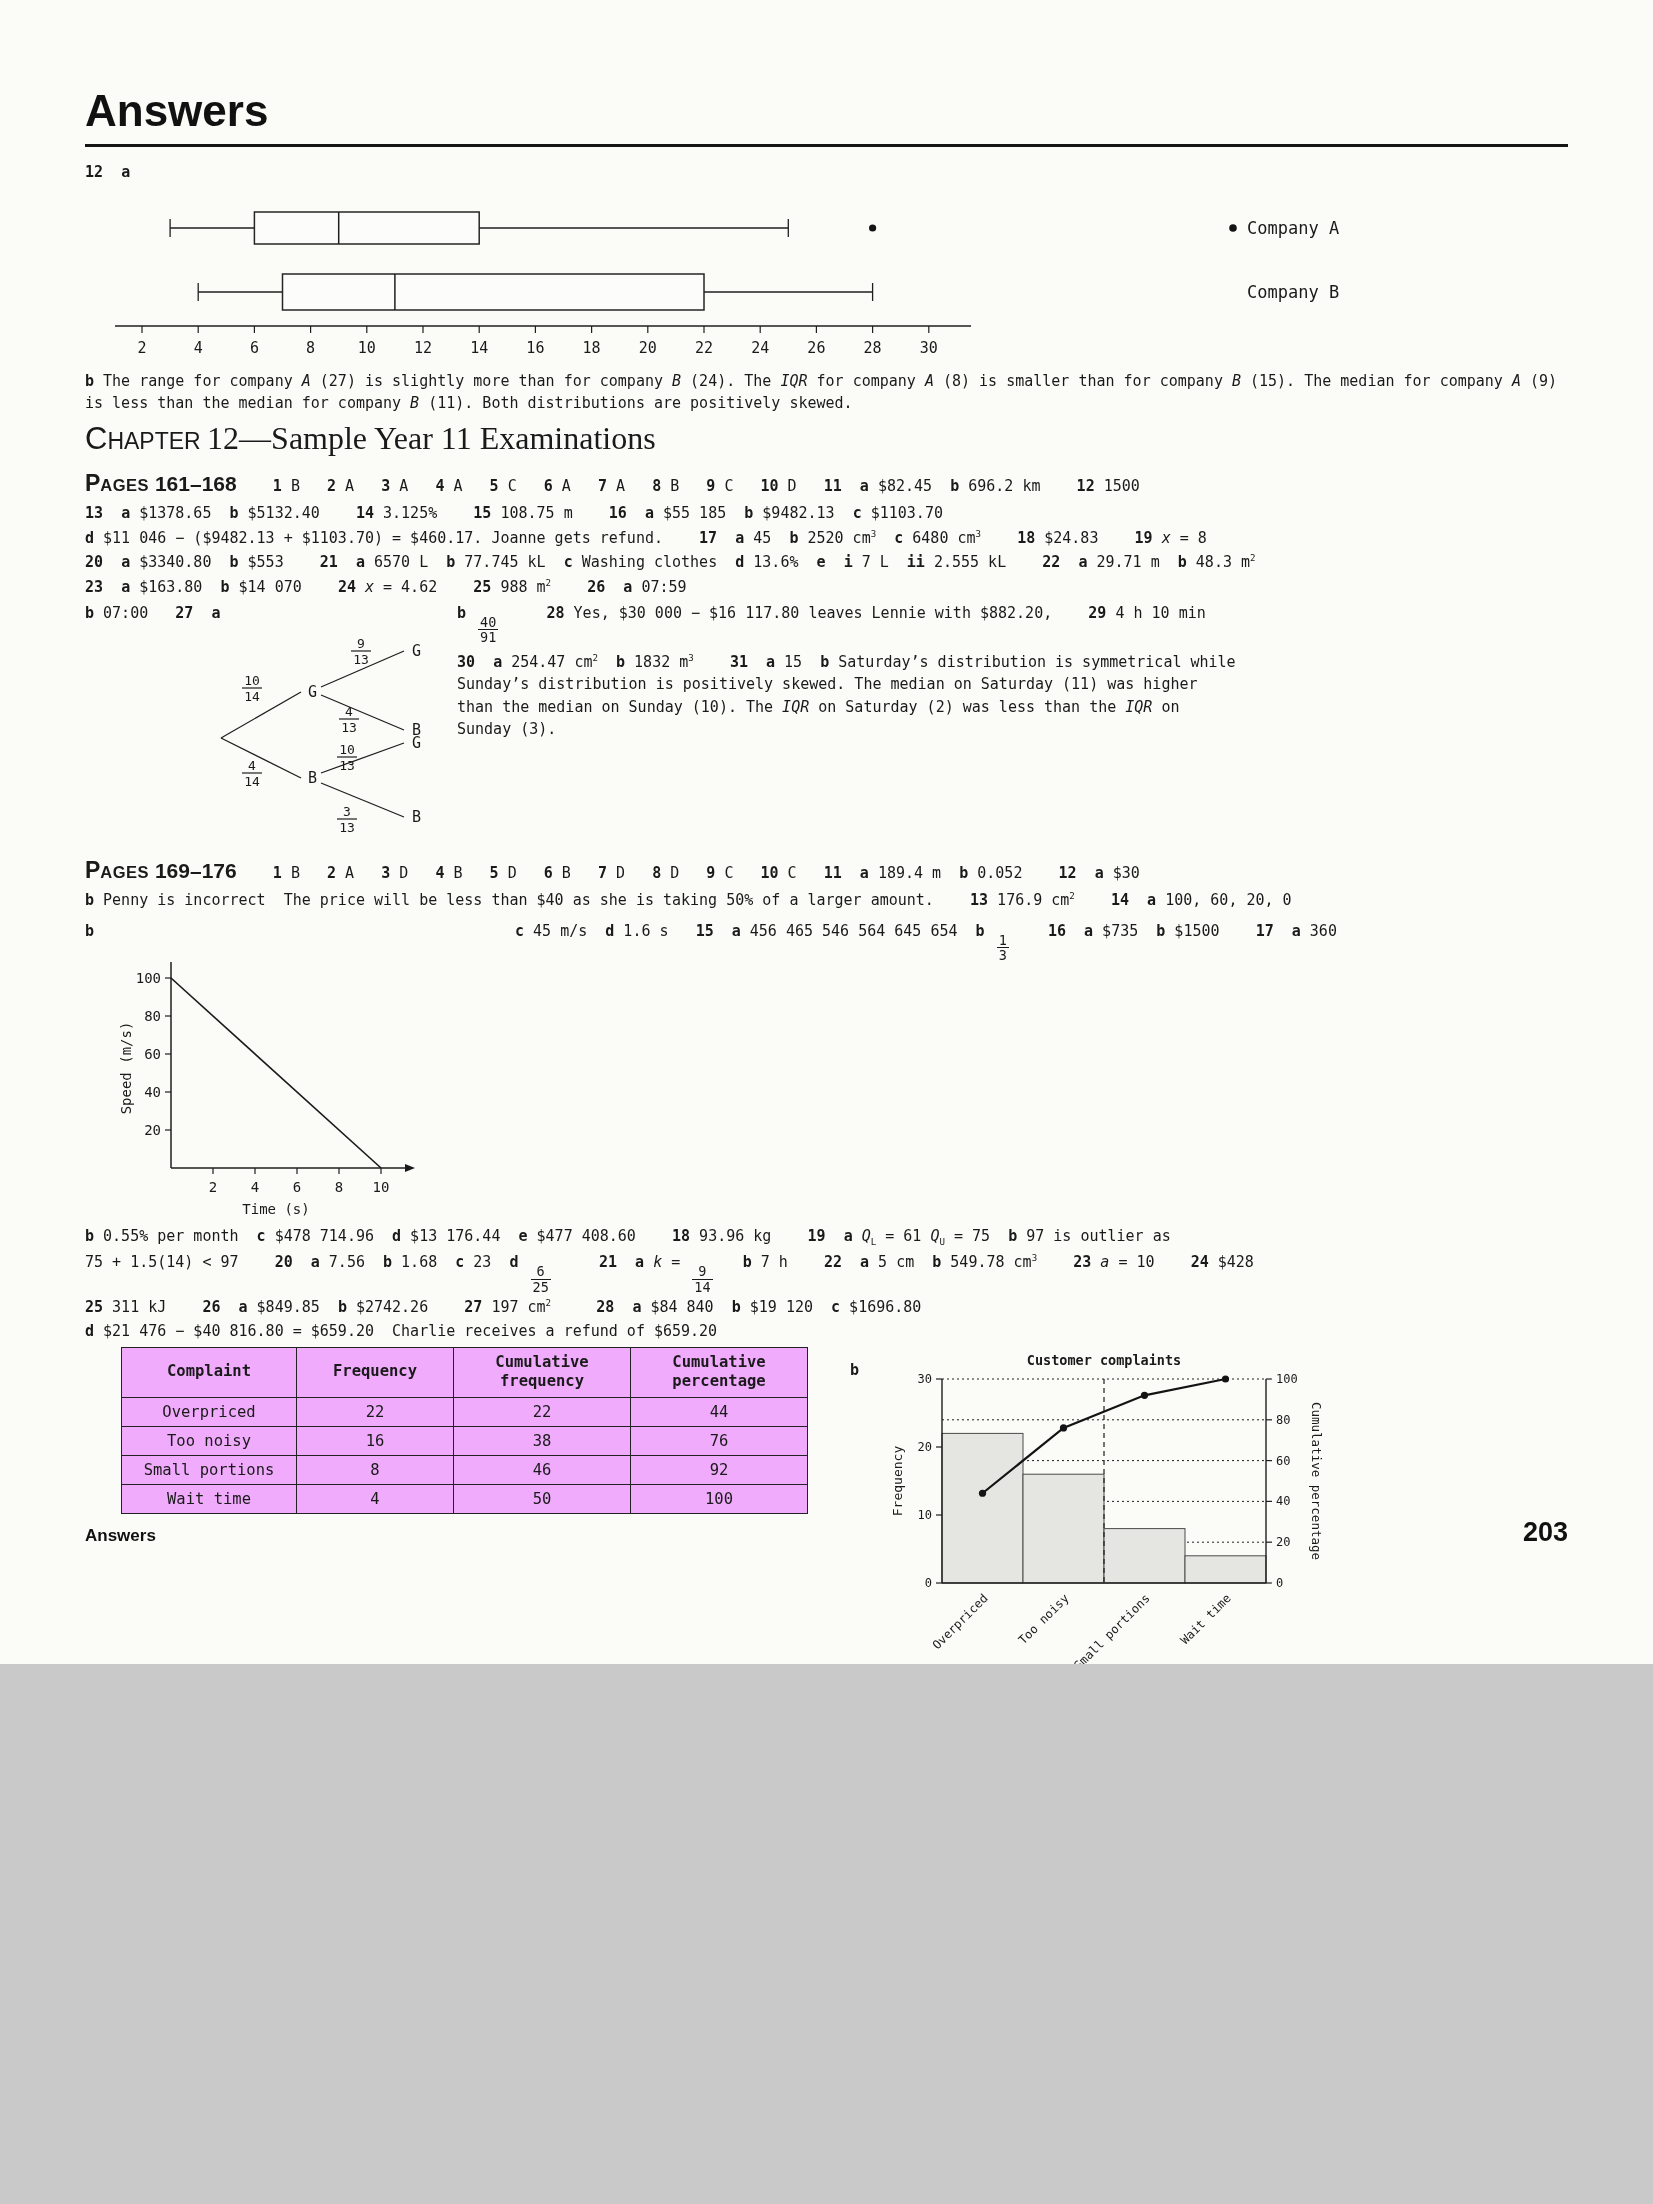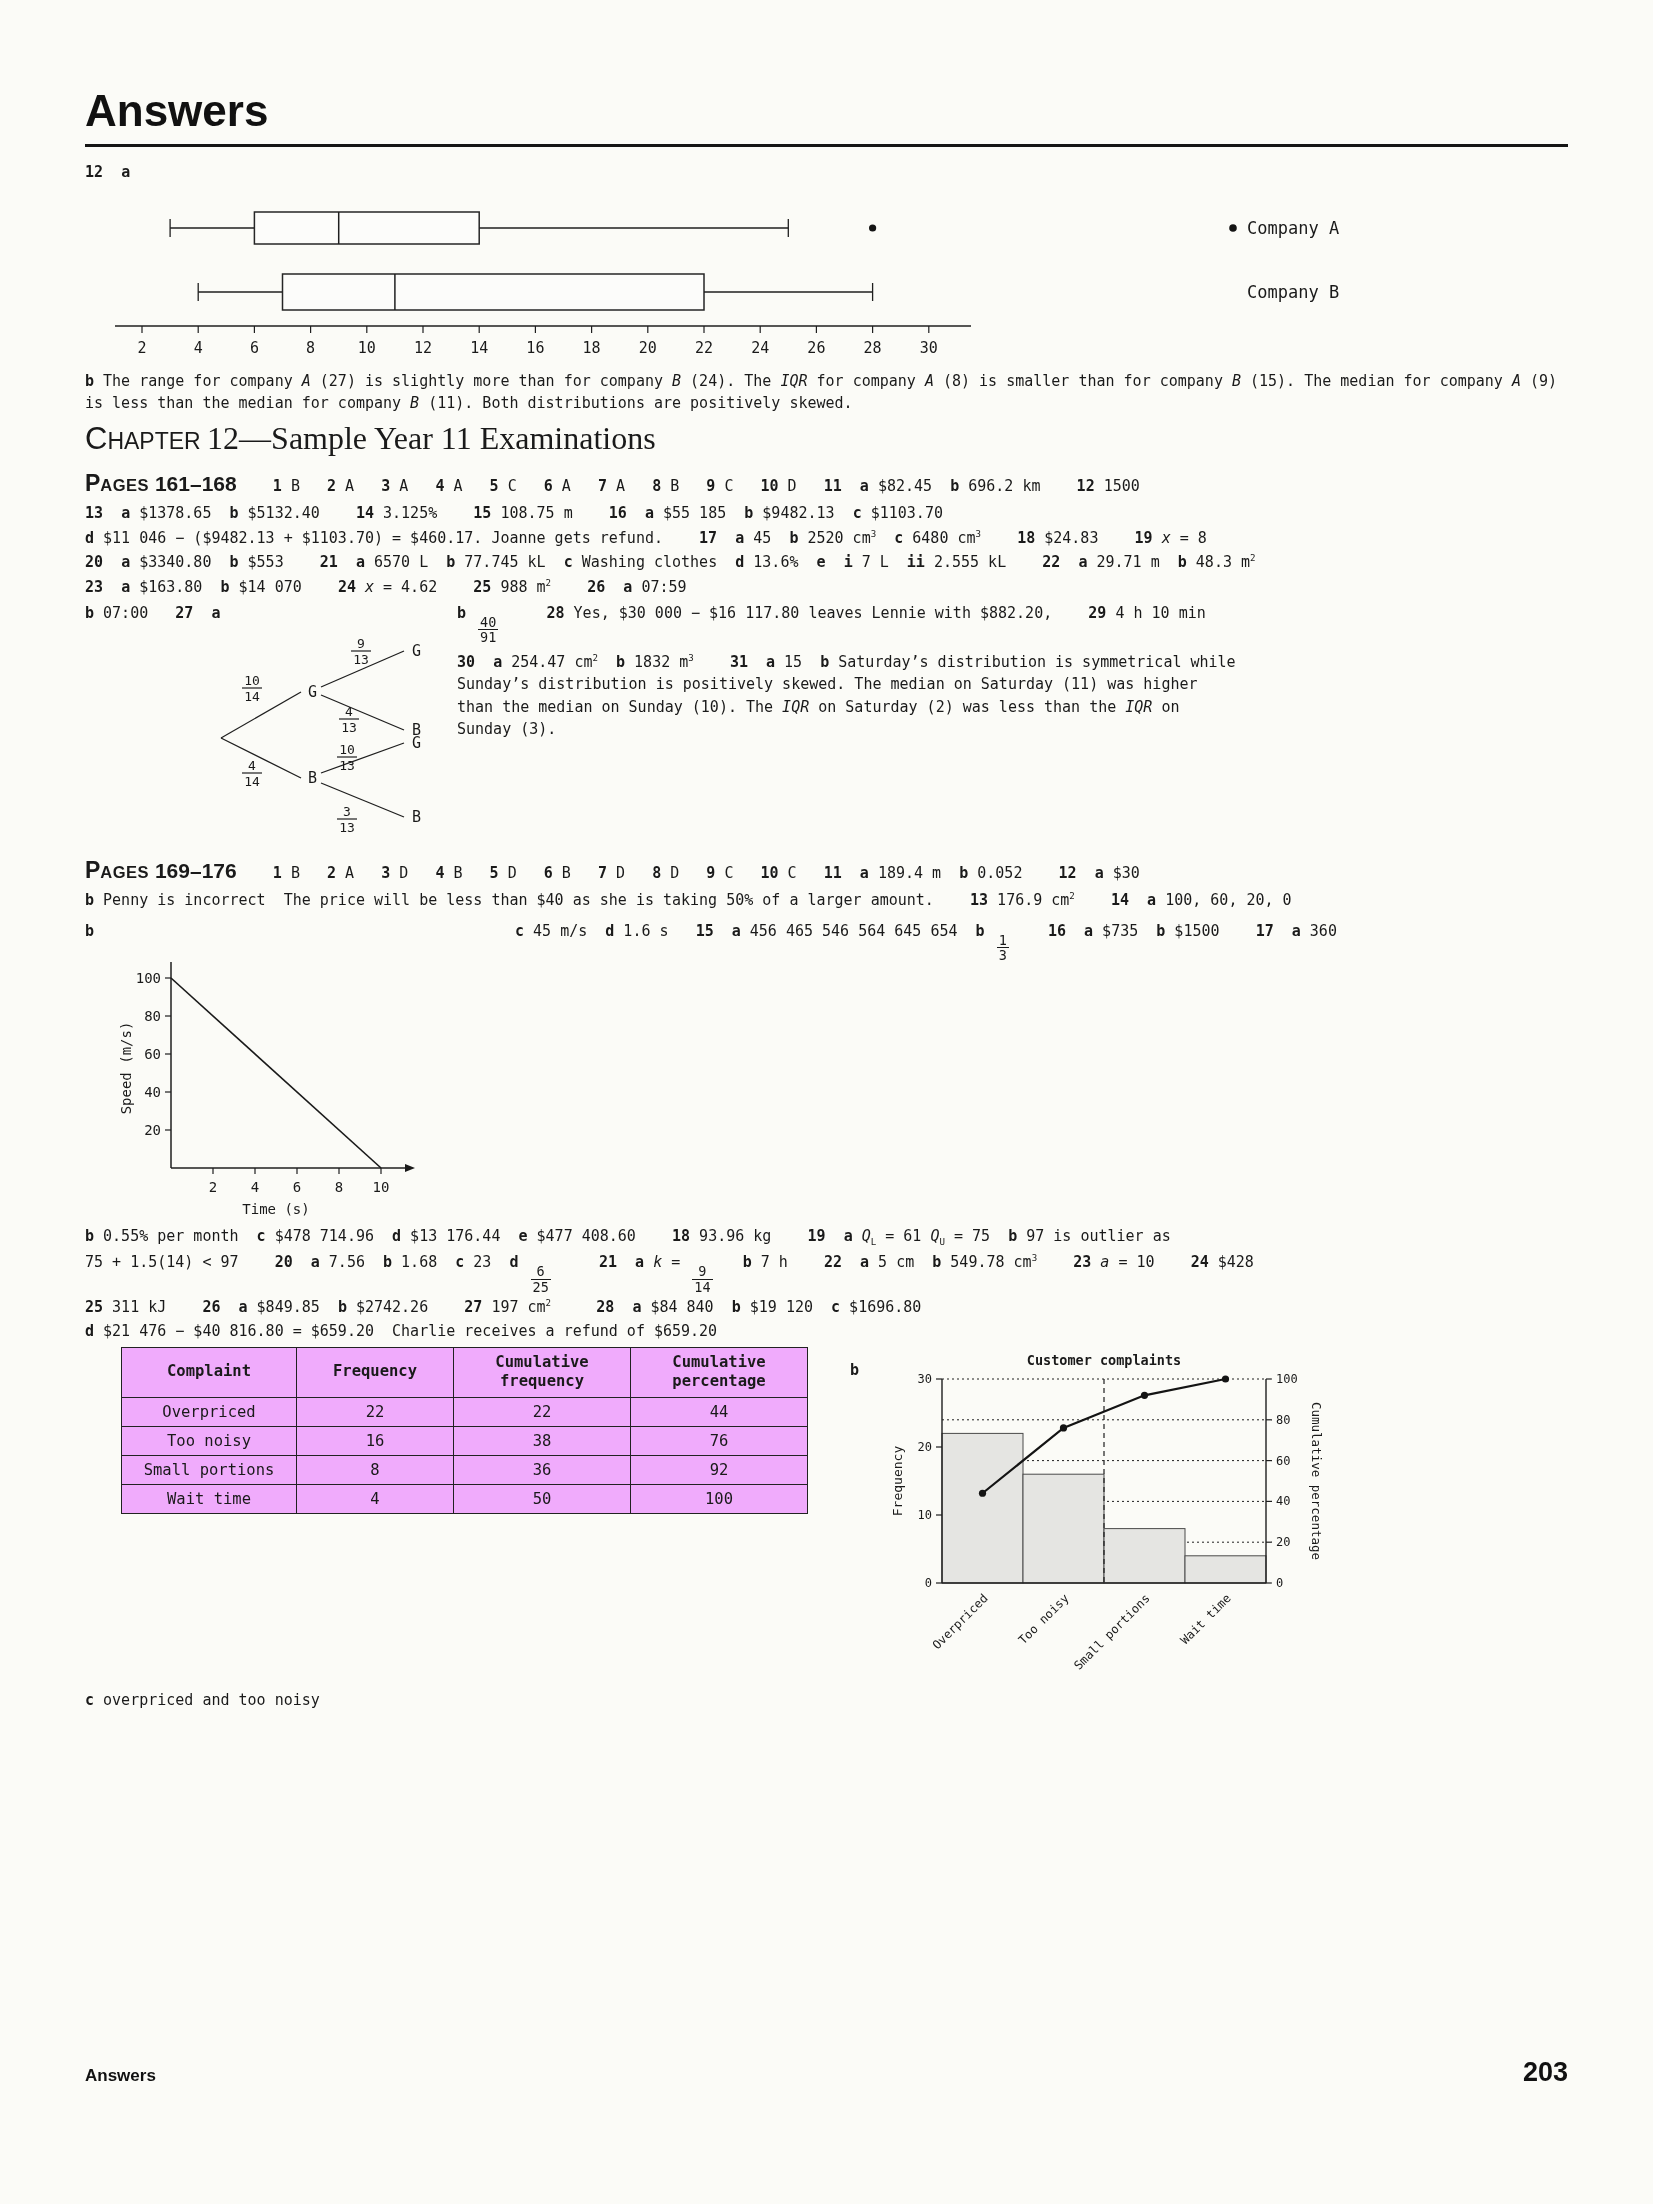--- a/index.html
+++ b/index.html
@@ -1,16 +1,16 @@
 <!DOCTYPE html>
 <html><head>
 <meta charset="utf-8">
 <style>
   html,body{margin:0;padding:0;background:#c9c9c9;}
-  .page{width:1653px;height:2204px;margin:0 auto;background:#fbfbf7;box-sizing:border-box;
+  .page{width:1653px;height:1664px;margin:0 auto;background:#fbfbf7;box-sizing:border-box;
         padding:86px 85px 0 85px;position:relative;color:#1a1a1a;
         font-family:"DejaVu Sans Mono",monospace;}
   h1{font-family:"Liberation Sans",sans-serif;font-size:44px;font-weight:700;margin:0 0 8px 0;color:#111;}
   .rule{border-top:3px solid #151515;margin:0 0 14px 0;}
   .ans-line{font-size:15px;line-height:1.5;white-space:pre-wrap;margin:2px 0;}
   .r-b{font-weight:700;}
   .r-i{font-style:italic;}
   .r-sup{font-size:61%;vertical-align:super;}
   .r-sub{font-size:61%;vertical-align:sub;}
   .r-ph1{font-family:"Liberation Sans",sans-serif;font-weight:700;font-size:23px;}
@@ -233,21 +233,21 @@
             </tr>
             <tr>
               <td>Too noisy</td>
               <td>16</td>
               <td>38</td>
               <td>76</td>
             </tr>
             <tr>
               <td>Small portions</td>
               <td>8</td>
-              <td>36</td>
+              <td>46</td>
               <td>92</td>
             </tr>
             <tr>
               <td>Wait time</td>
               <td>4</td>
               <td>50</td>
               <td>100</td>
             </tr>
           </tbody>
         </table>

